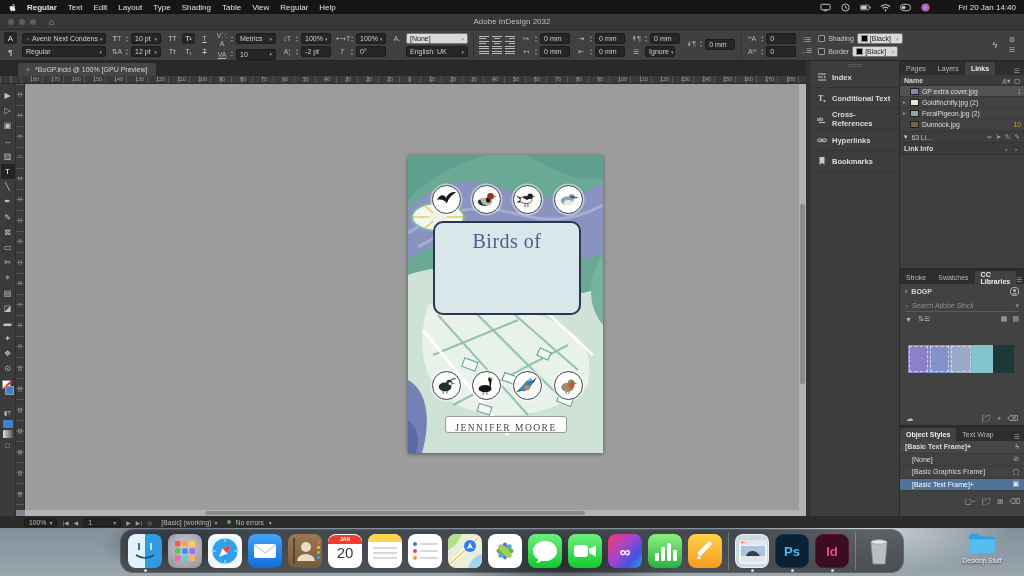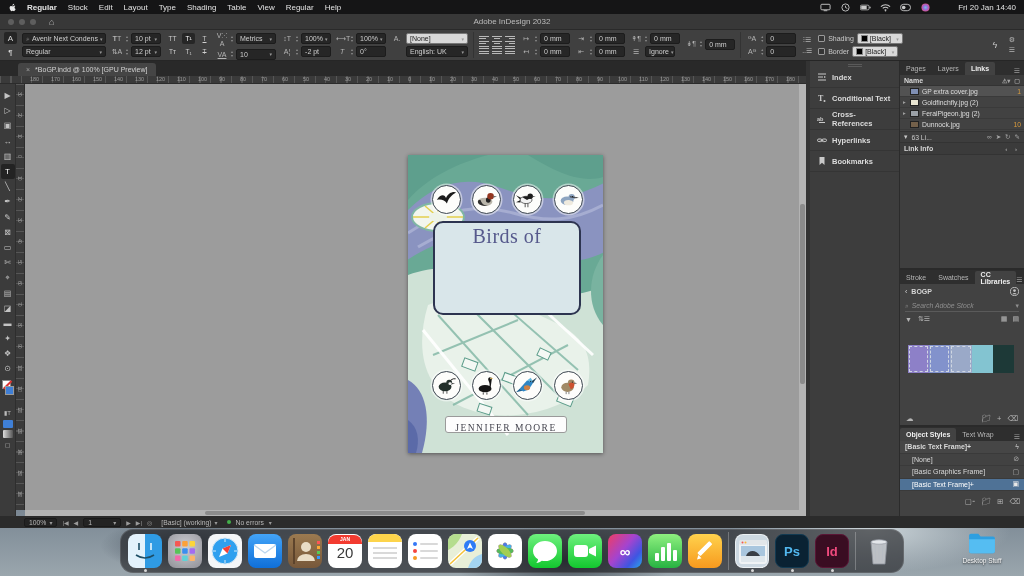--- a/index.html
+++ b/index.html
@@ -79,21 +79,21 @@
 #canvas{position:absolute;left:25px;top:84px;width:781px;height:426px;background:#9c9c9c;overflow:hidden;z-index:10}
 #hscroll{position:absolute;left:25px;top:510px;width:781px;height:6px;background:#b3b3b3;z-index:12}
 #hscroll .thumb{position:absolute;left:180px;width:380px;height:4px;top:1px;background:#8b8b8b;border-radius:2px}
 #vscroll{position:absolute;left:799px;top:84px;width:7px;height:426px;background:#b3b3b3;z-index:12}
 #vscroll .thumb{position:absolute;top:120px;height:180px;width:5px;left:1px;background:#8b8b8b;border-radius:2px}
 
 #page{position:absolute;left:383px;top:71px;width:195px;height:298px;background:#69a995;box-shadow:0 1px 4px rgba(0,0,0,.45);overflow:hidden}
 #cover-art{position:absolute;inset:0}
 .bird-circle{position:absolute;width:29px;height:29px;border-radius:50%;background:#fdfdfb;border:1.2px solid #3c4650;box-shadow:0 0 0 1.5px rgba(255,255,255,.5)}
 .bird-circle svg{position:absolute;inset:2px;width:22px;height:22px}
-#title-box{position:absolute;left:25px;top:66px;width:148px;height:94px;background:#d9e6ea;border:2.5px solid #2d3450;border-radius:10px;text-align:center;}
+#title-box{position:absolute;left:25px;top:66px;width:148px;height:94px;background:#d9e6ea;border:2.5px solid #2d3450;border-radius:10px;text-align:center;padding-top:5px}
 #title-box .tline{font-family:"Liberation Serif",serif;font-size:20px;line-height:27px;color:#56598c;letter-spacing:.5px}
 #subtitle-box{position:absolute;left:25px;top:181px;width:146px;height:26px;background:#d9e6ea;border:2.5px solid #2d3450;border-radius:13px;text-align:center}
 #subtitle-box span{font-family:"Liberation Serif",serif;font-style:italic;font-size:13.5px;line-height:22px;color:#2f5c6d}
 #author-box{position:absolute;left:37px;top:261px;width:122px;height:17px;background:#fdfdfd;border:1px solid #9a9a9a;border-radius:3px;text-align:center}
 #author-box span{font-family:"Liberation Serif",serif;font-size:9.5px;line-height:15px;letter-spacing:1.5px;color:#45454f}
 
 #rightarea{position:absolute;left:806px;top:61px;width:218px;height:455px;background:#333;z-index:30}
 #panelcol{position:absolute;left:4px;top:0;width:90px;height:455px;background:#3d3d3d;border-right:1px solid #2b2b2b}
 .pbtn{height:21px;display:flex;align-items:center;gap:5px;padding:0 7px;color:#dcdcdc;font-size:7.5px;font-weight:bold;border-bottom:1px solid #353535}
 .pbtn svg{width:10px;height:10px;flex:0 0 auto}
@@ -179,21 +179,21 @@
 <body>
 
 <div id="screen">
   <div id="desktop-photo"></div>
 
   <div id="menubar">
     <svg id="apple-logo" viewBox="0 0 14 14">
         <path fill="#e8e8e8" d="M9.5 1.2c-.7.1-1.5.5-2 1.1-.4.5-.8 1.3-.6 2 .8 0 1.6-.4 2-1 .5-.5.8-1.3.6-2.1zM9.6 4.6c-1.1 0-2 .6-2.5.6s-1.3-.6-2.2-.6C3.7 4.6 2.5 5.6 2.5 7.5c0 2.4 1.8 5.2 2.9 5.2.6 0 1.2-.5 2-.5s1.3.5 2 .5c1 0 2.2-2.1 2.5-3.2-1.1-.4-1.7-1.4-1.7-2.5 0-1 .6-1.8 1.2-2.2-.5-.7-1.3-1.2-1.8-.2z"></path>
       </svg>
     <span class="mitem app">Regular</span>
-    <span class="mitem">Stock</span>
+    <span class="mitem">Text</span>
     <span class="mitem">Edit</span>
     <span class="mitem">Layout</span>
     <span class="mitem">Type</span>
     <span class="mitem">Shading</span>
     <span class="mitem">Table</span>
     <span class="mitem">View</span>
     <span class="mitem">Regular</span>
     <span class="mitem">Help</span>
     <span class="spacer"></span>
     <svg class="statico" viewBox="0 0 12 9">

